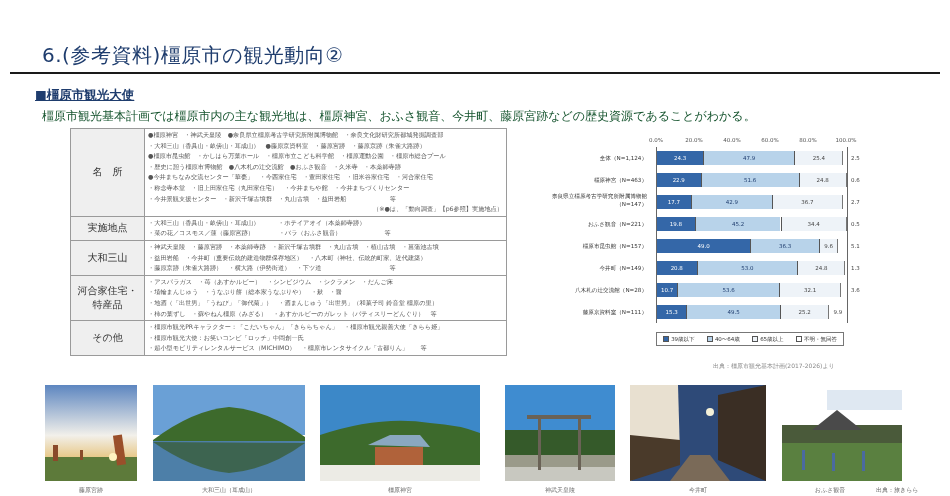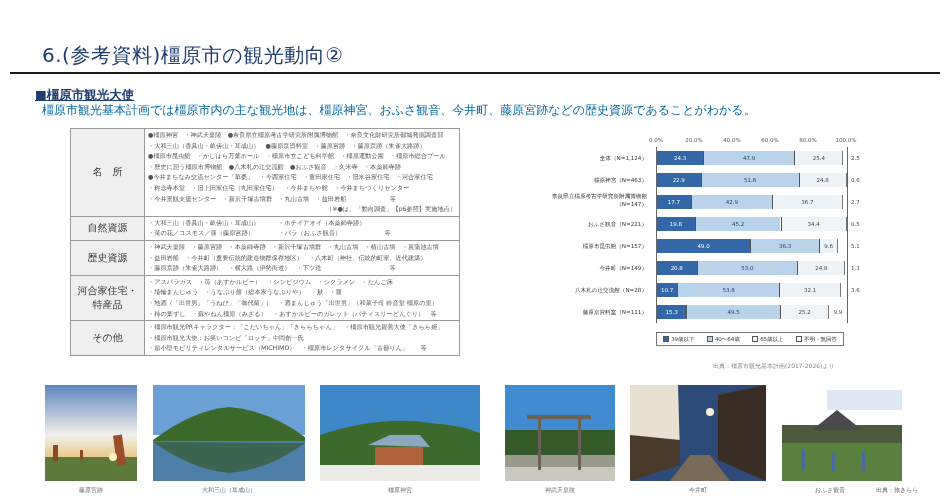--- a/index.html
+++ b/index.html
@@ -1,24 +1,24 @@
 <!DOCTYPE html>
 <html><head>
 <meta charset="utf-8">
 <style>
   html, body { margin:0; padding:0; }
   body { width:950px; height:496px; background:#ffffff; position:relative; overflow:hidden;
          font-family:"DejaVu Sans", "Liberation Sans", sans-serif; color:#222; }
   .title { position:absolute; left:42px; top:42px; font-size:20px; color:#1f3d6e; letter-spacing:0.5px; }
   .title-rule { position:absolute; left:10px; top:72px; width:930px; height:2px; background:#1a1a1a; }
   .section-head { position:absolute; left:35px; top:87px; font-size:12.5px; color:#1f3d6e; font-weight:bold; text-decoration:underline; }
-  .lead { position:absolute; left:42px; top:102px; font-size:12px; color:#0369a1; }
+  .lead { position:absolute; left:42px; top:108px; font-size:12px; color:#14532d; }
 
   
-  .res-table { position:absolute; left:70px; top:128px; width:390px; border-collapse:collapse; font-size:6.2px; }
+  .res-table { position:absolute; left:70px; top:128px; width:437px; border-collapse:collapse; font-size:6.2px; }
   .res-table td { border:1px solid #9a9a9a; padding:1px 3px; vertical-align:middle; }
   .res-table td.cat { width:67px; background:#efefef; text-align:center; font-size:10px; color:#333; }
   .res-table td.items { line-height:10.6px; color:#555; }
   .ln { display:block; white-space:nowrap; }
   .ln.right { text-align:right; }
 
   
   .chart { position:absolute; left:528px; top:137px; width:340px; height:220px; font-size:5.5px; color:#444; }
   .axis-ticks { position:absolute; left:128px; top:0; width:190px; height:8px; }
   .axis-ticks span { position:absolute; transform:translateX(-50%); font-size:5.5px; color:#555; }
@@ -57,28 +57,28 @@
       <span class="ln">・大和三山（香具山・畝傍山・耳成山）　●藤原京資料室　・藤原宮跡　・藤原京跡（朱雀大路跡）</span>
       <span class="ln">●橿原市昆虫館　・かしはら万葉ホール　・橿原市立こども科学館　・橿原運動公園　・橿原市総合プール</span>
       <span class="ln">・歴史に憩う橿原市博物館　●八木札の辻交流館　●おふさ観音　・久米寺　・本薬師寺跡</span>
       <span class="ln">●今井まちなみ交流センター「華甍」　・今西家住宅　・豊田家住宅　・旧米谷家住宅　・河合家住宅</span>
       <span class="ln">・称念寺本堂　・旧上田家住宅（丸田家住宅）　・今井まちや館　・今井まちづくりセンター</span>
       <span class="ln">・今井景観支援センター　・新沢千塚古墳群　・丸山古墳　・益田岩船　　　　　　　等</span>
       <span class="ln right">（※●は、「動向調査」【p6参照】実施地点）</span>
     </td>
   </tr>
   <tr>
-    <td class="cat">自然資源</td>
+    <td class="cat">実施地点</td>
     <td class="items">
       <span class="ln">・大和三山（香具山・畝傍山・耳成山）　　　・ホテイアオイ（本薬師寺跡）</span>
       <span class="ln">・菜の花／コスモス／蓮（藤原宮跡）　　　　・バラ（おふさ観音）　　　　　　　等</span>
     </td>
   </tr>
   <tr>
-    <td class="cat">歴史資源</td>
+    <td class="cat">大和三山</td>
     <td class="items">
       <span class="ln">・神武天皇陵　・藤原宮跡　・本薬師寺跡　・新沢千塚古墳群　・丸山古墳　・植山古墳　・菖蒲池古墳</span>
       <span class="ln">・益田岩船　・今井町（重要伝統的建造物群保存地区）　・八木町（神社、伝統的町家、近代建築）</span>
       <span class="ln">・藤原京跡（朱雀大路跡）　・横大路（伊勢街道）　・下ツ道　　　　　　　　　　　等</span>
     </td>
   </tr>
   <tr>
     <td class="cat">河合家住宅・特産品</td>
     <td class="items">
       <span class="ln">・アスパラガス　・苺（あすかルビー）　・シンビジウム　・シクラメン　・だんご床</span>

